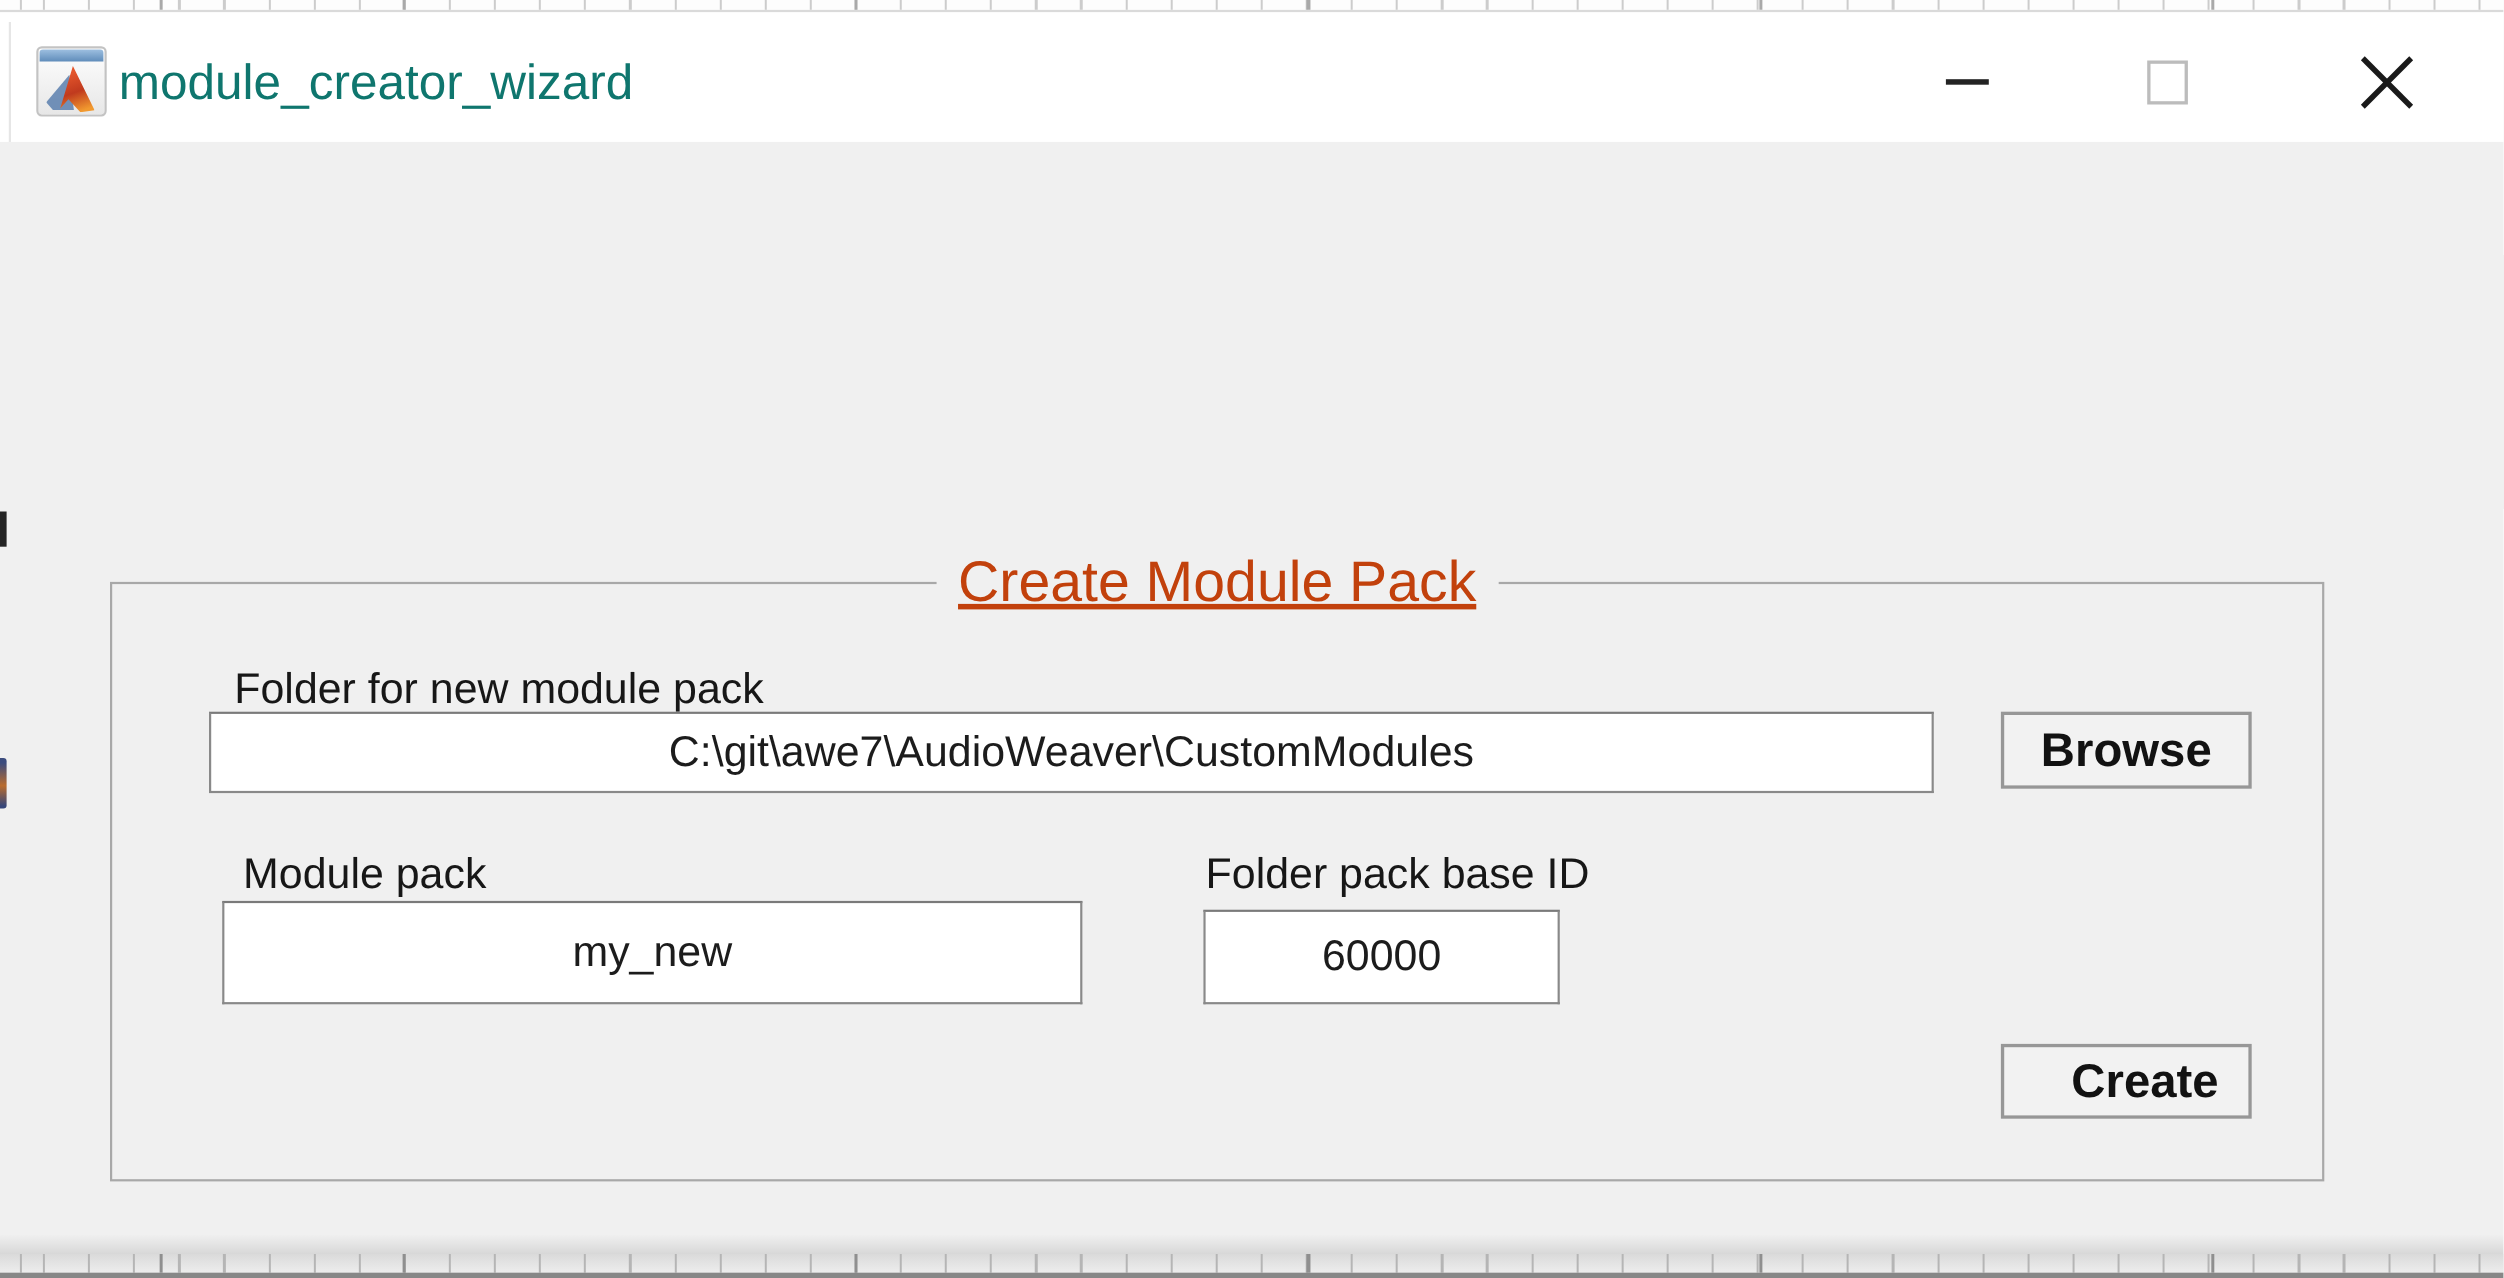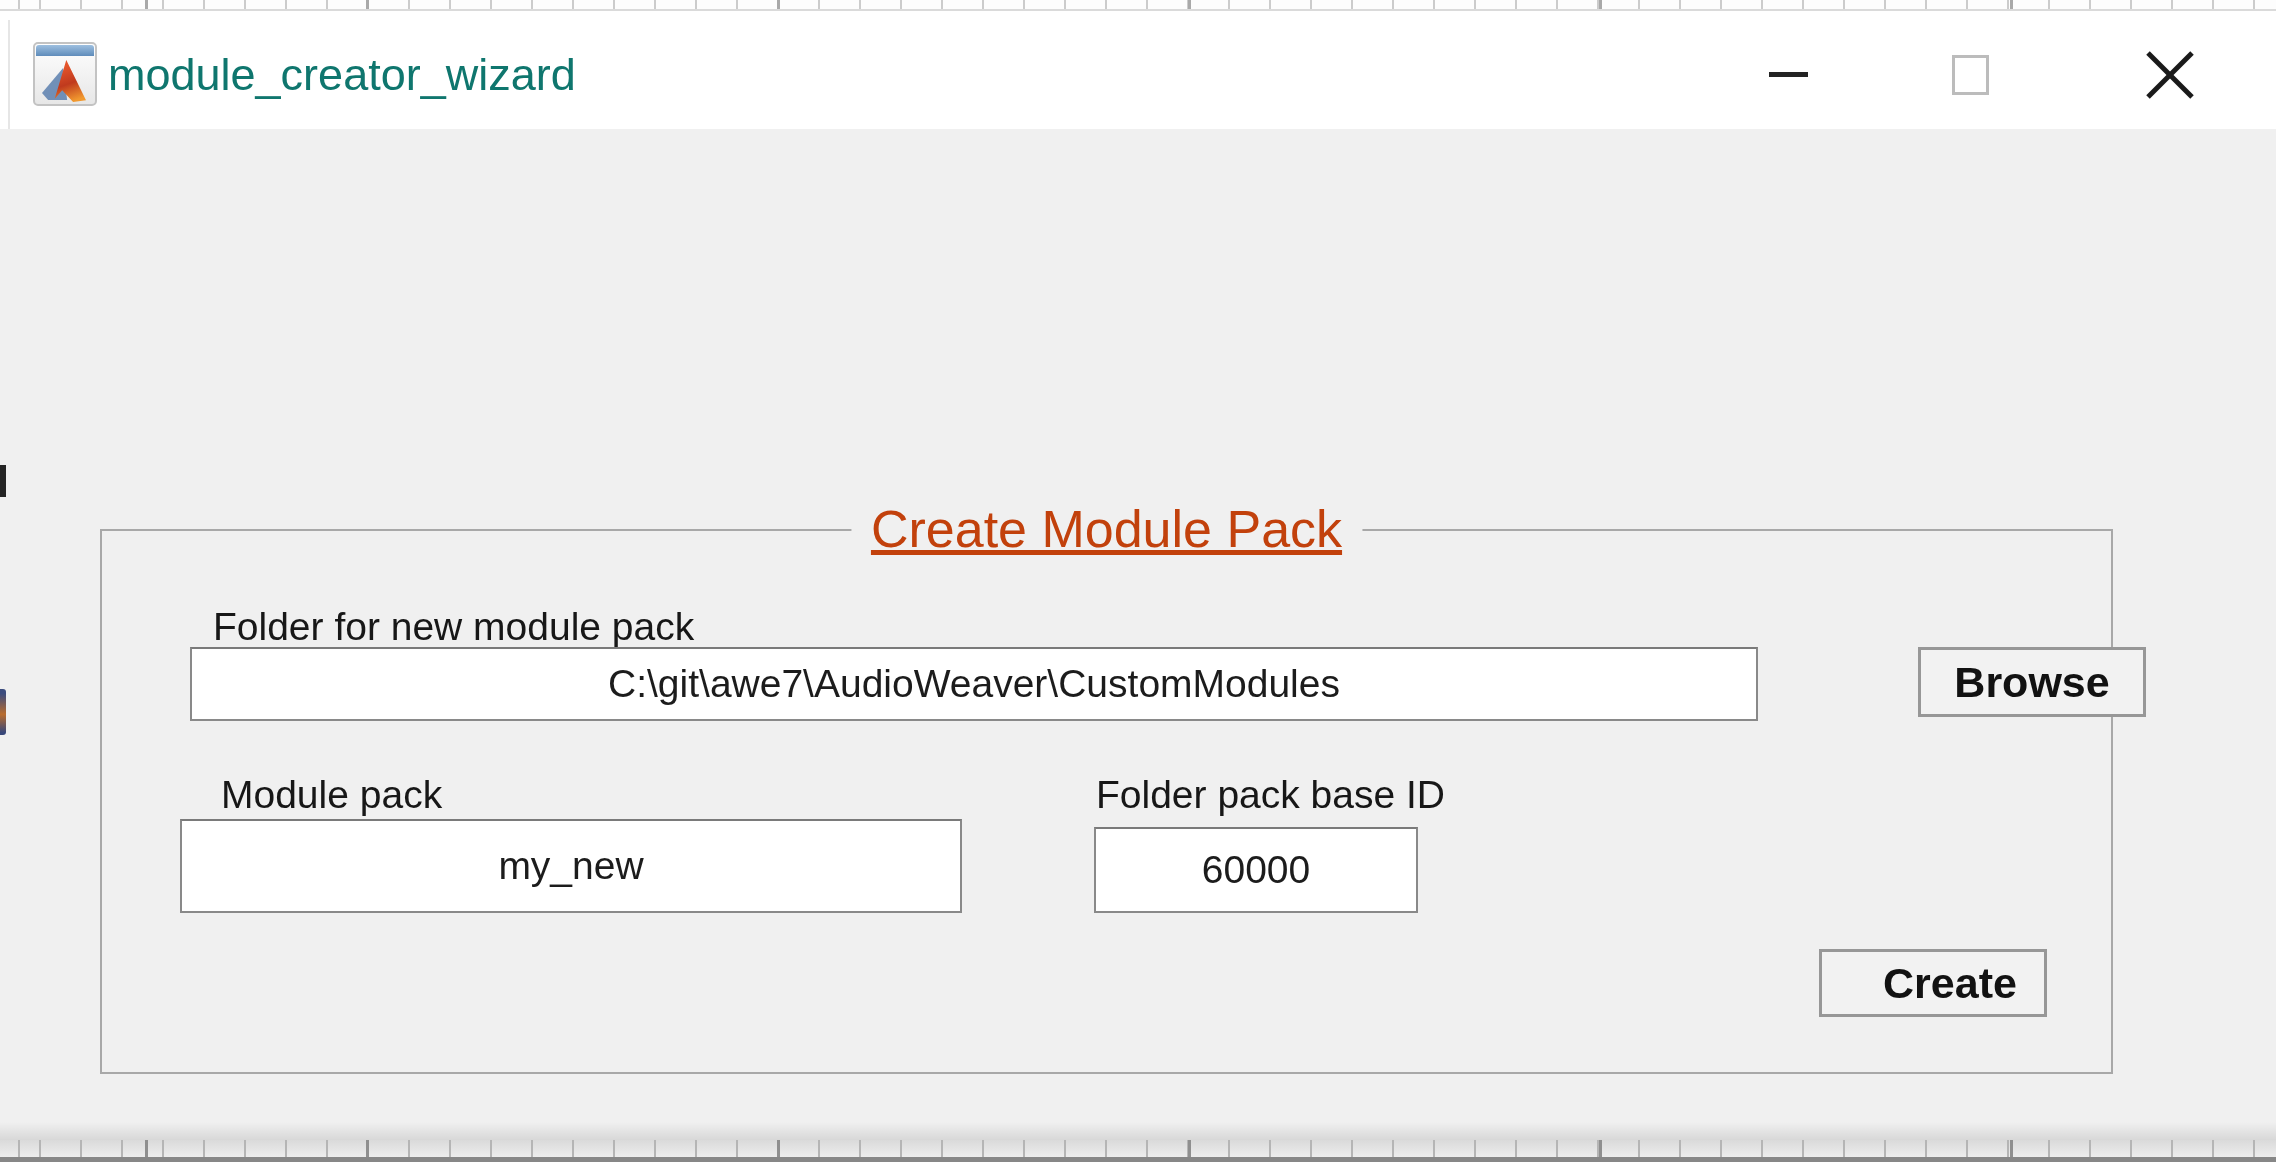--- a/index.html
+++ b/index.html
@@ -78,29 +78,29 @@
   .lbl-folder { left:111px; top:44px;margin-top:28px; }
   .lbl-pack   { left:119px; top:240px; }
   .lbl-baseid { left:994px; top:240px; }
 
   .text-field {
     position:absolute; background:#ffffff; border:2px solid #898989;
     border-top-color:#7a7a7a; font-family:"Liberation Sans", sans-serif;
     font-size:39px; color:#1c1c1c; text-align:center; outline:none; padding:0 10px;
   }
   .fld-folder { left:88px;  top:116px; width:1568px; height:74px; }
-  .fld-pack   { left:78px;  top:288px; width:782px;  height:94px; }
+  .fld-pack   { left:100px;  top:288px; width:782px;  height:94px; }
   .fld-baseid { left:992px; top:296px; width:324px;  height:86px; }
 
   .push-btn {
     position:absolute; background:#f2f2f2; border:3px solid #979797;
     font-family:"Liberation Sans", sans-serif; font-weight:bold; font-size:43px;
     color:#121212; cursor:pointer; text-align:center; padding:0;
   }
-  .btn-browse { left:1816px; top:116px; width:228px; height:70px; }
+  .btn-browse { left:1717px; top:116px; width:228px; height:70px; }
   .btn-create { left:1717px; top:418px; width:228px; height:68px;padding-left:34px; }
   .btn-close-dlg { position:absolute; left:1809px; top:1018px; width:227px; height:69px;
     background:#f2f2f2; border:3px solid #979797; font-family:"Liberation Sans", sans-serif;
     font-weight:bold; font-size:43px; color:#121212; cursor:pointer; }
 
   
   .window-shadow {
     position:absolute; left:0; top:1122px; width:2276px; height:18px;
     background:linear-gradient(rgba(0,0,0,0), rgba(0,0,0,0.10));
   }

